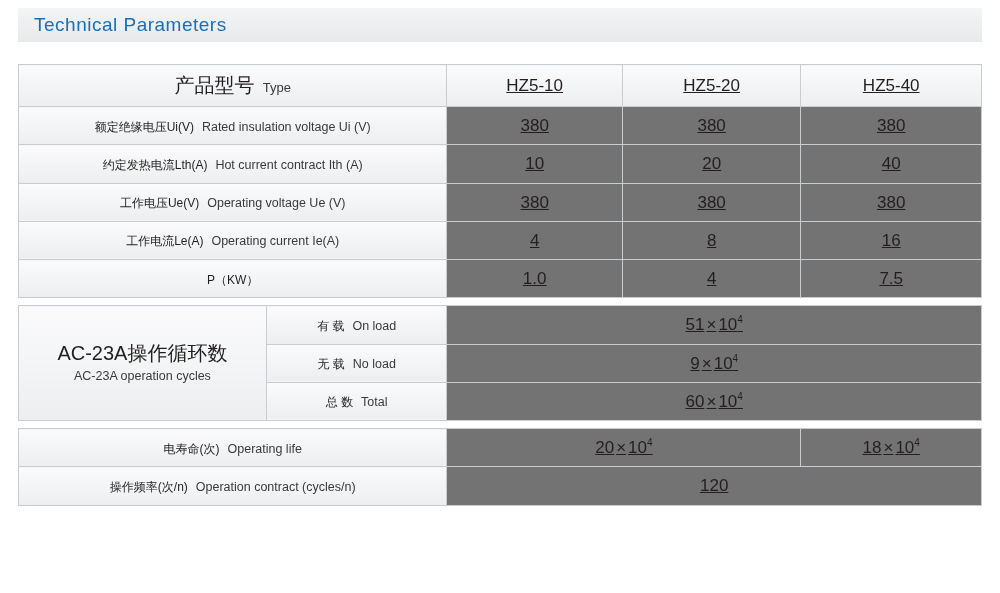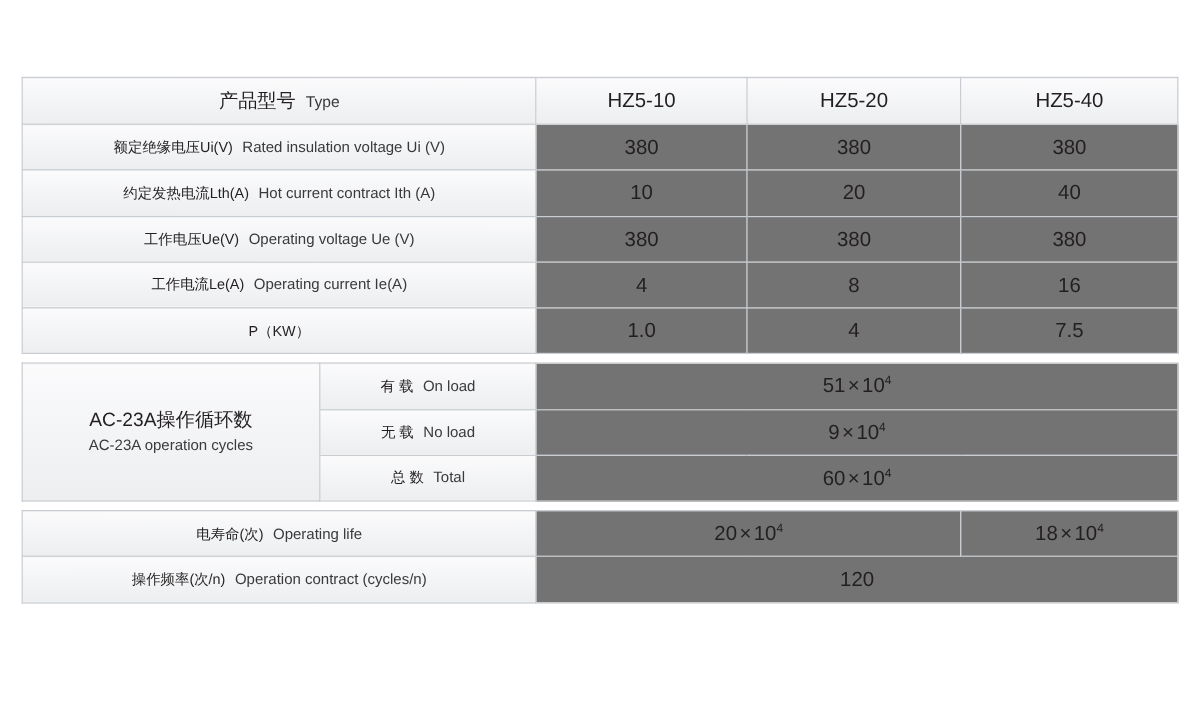--- a/index.html
+++ b/index.html
@@ -60,35 +60,36 @@
     background: #737373;
   }
   .rowhead {
     background: linear-gradient(to bottom, #fbfbfc 0%, #f2f3f5 60%, #edeef0 100%) !important;
   }
   .cellpad {
     padding: 8px 6px;
     line-height: 1.25;
   }
   .cn {
-    font-size: 16px;
+    font-size: 20px;
     color: #231f20;
   }
   .cn-small {
     font-size: 12px;
     color: #231f20;
   }
   .en {
     font-size: 12.5px;
     color: #3a3a3a;
     font-family: "Liberation Sans", sans-serif;
   }
   .val {
     font-size: 17px;
     color: #231f20;
+    text-decoration: underline;
   }
   .val sup {
     font-size: 10px;
     vertical-align: super;
   }
   .times {
     padding: 0 2px;
   }
   .label-stack {
     display: block;
@@ -109,20 +110,23 @@
     background: transparent !important;
     height: 7px;
     padding: 0;
   }
 </style>
 </head>
 <body>
 
 <div class="page">
 
+  <div class="header-bar">
+    <div class="header-title">Technical  Parameters</div>
+  </div>
 
   <div class="table-wrap">
     <table class="spec">
       <colgroup>
         <col style="width:243px">
         <col style="width:177px">
         <col style="width:172px">
         <col style="width:175px">
         <col style="width:177px">
       </colgroup>

